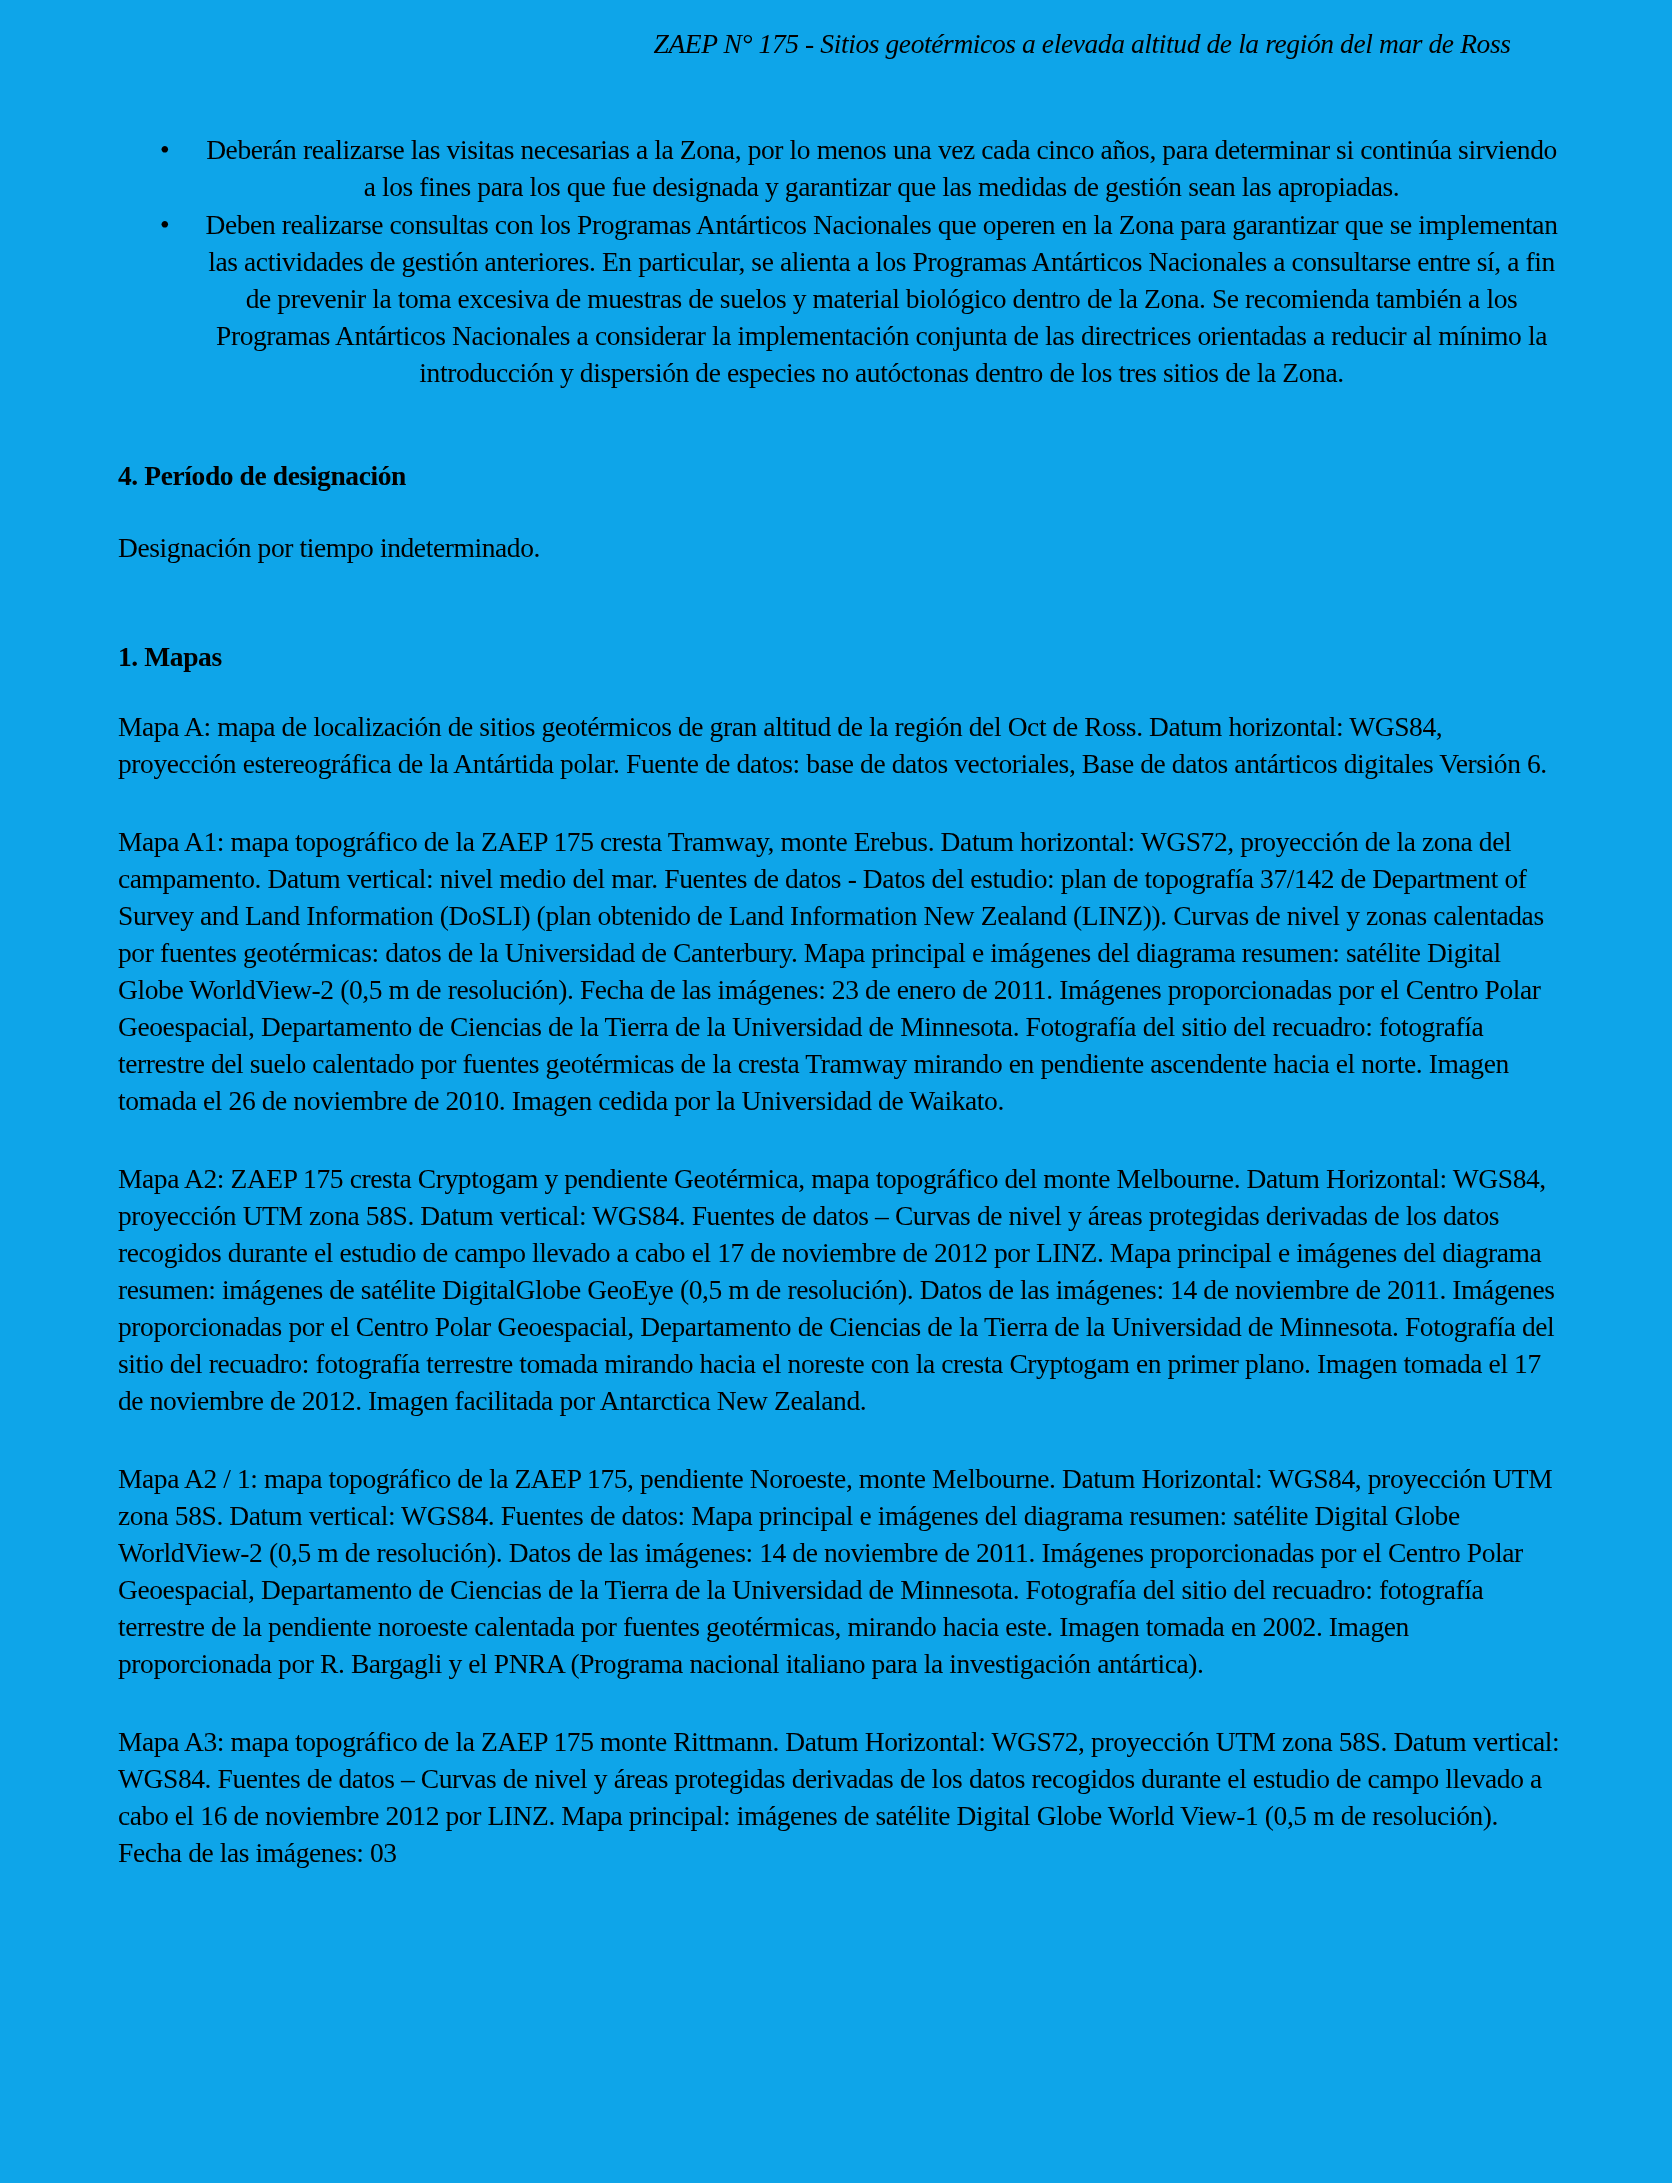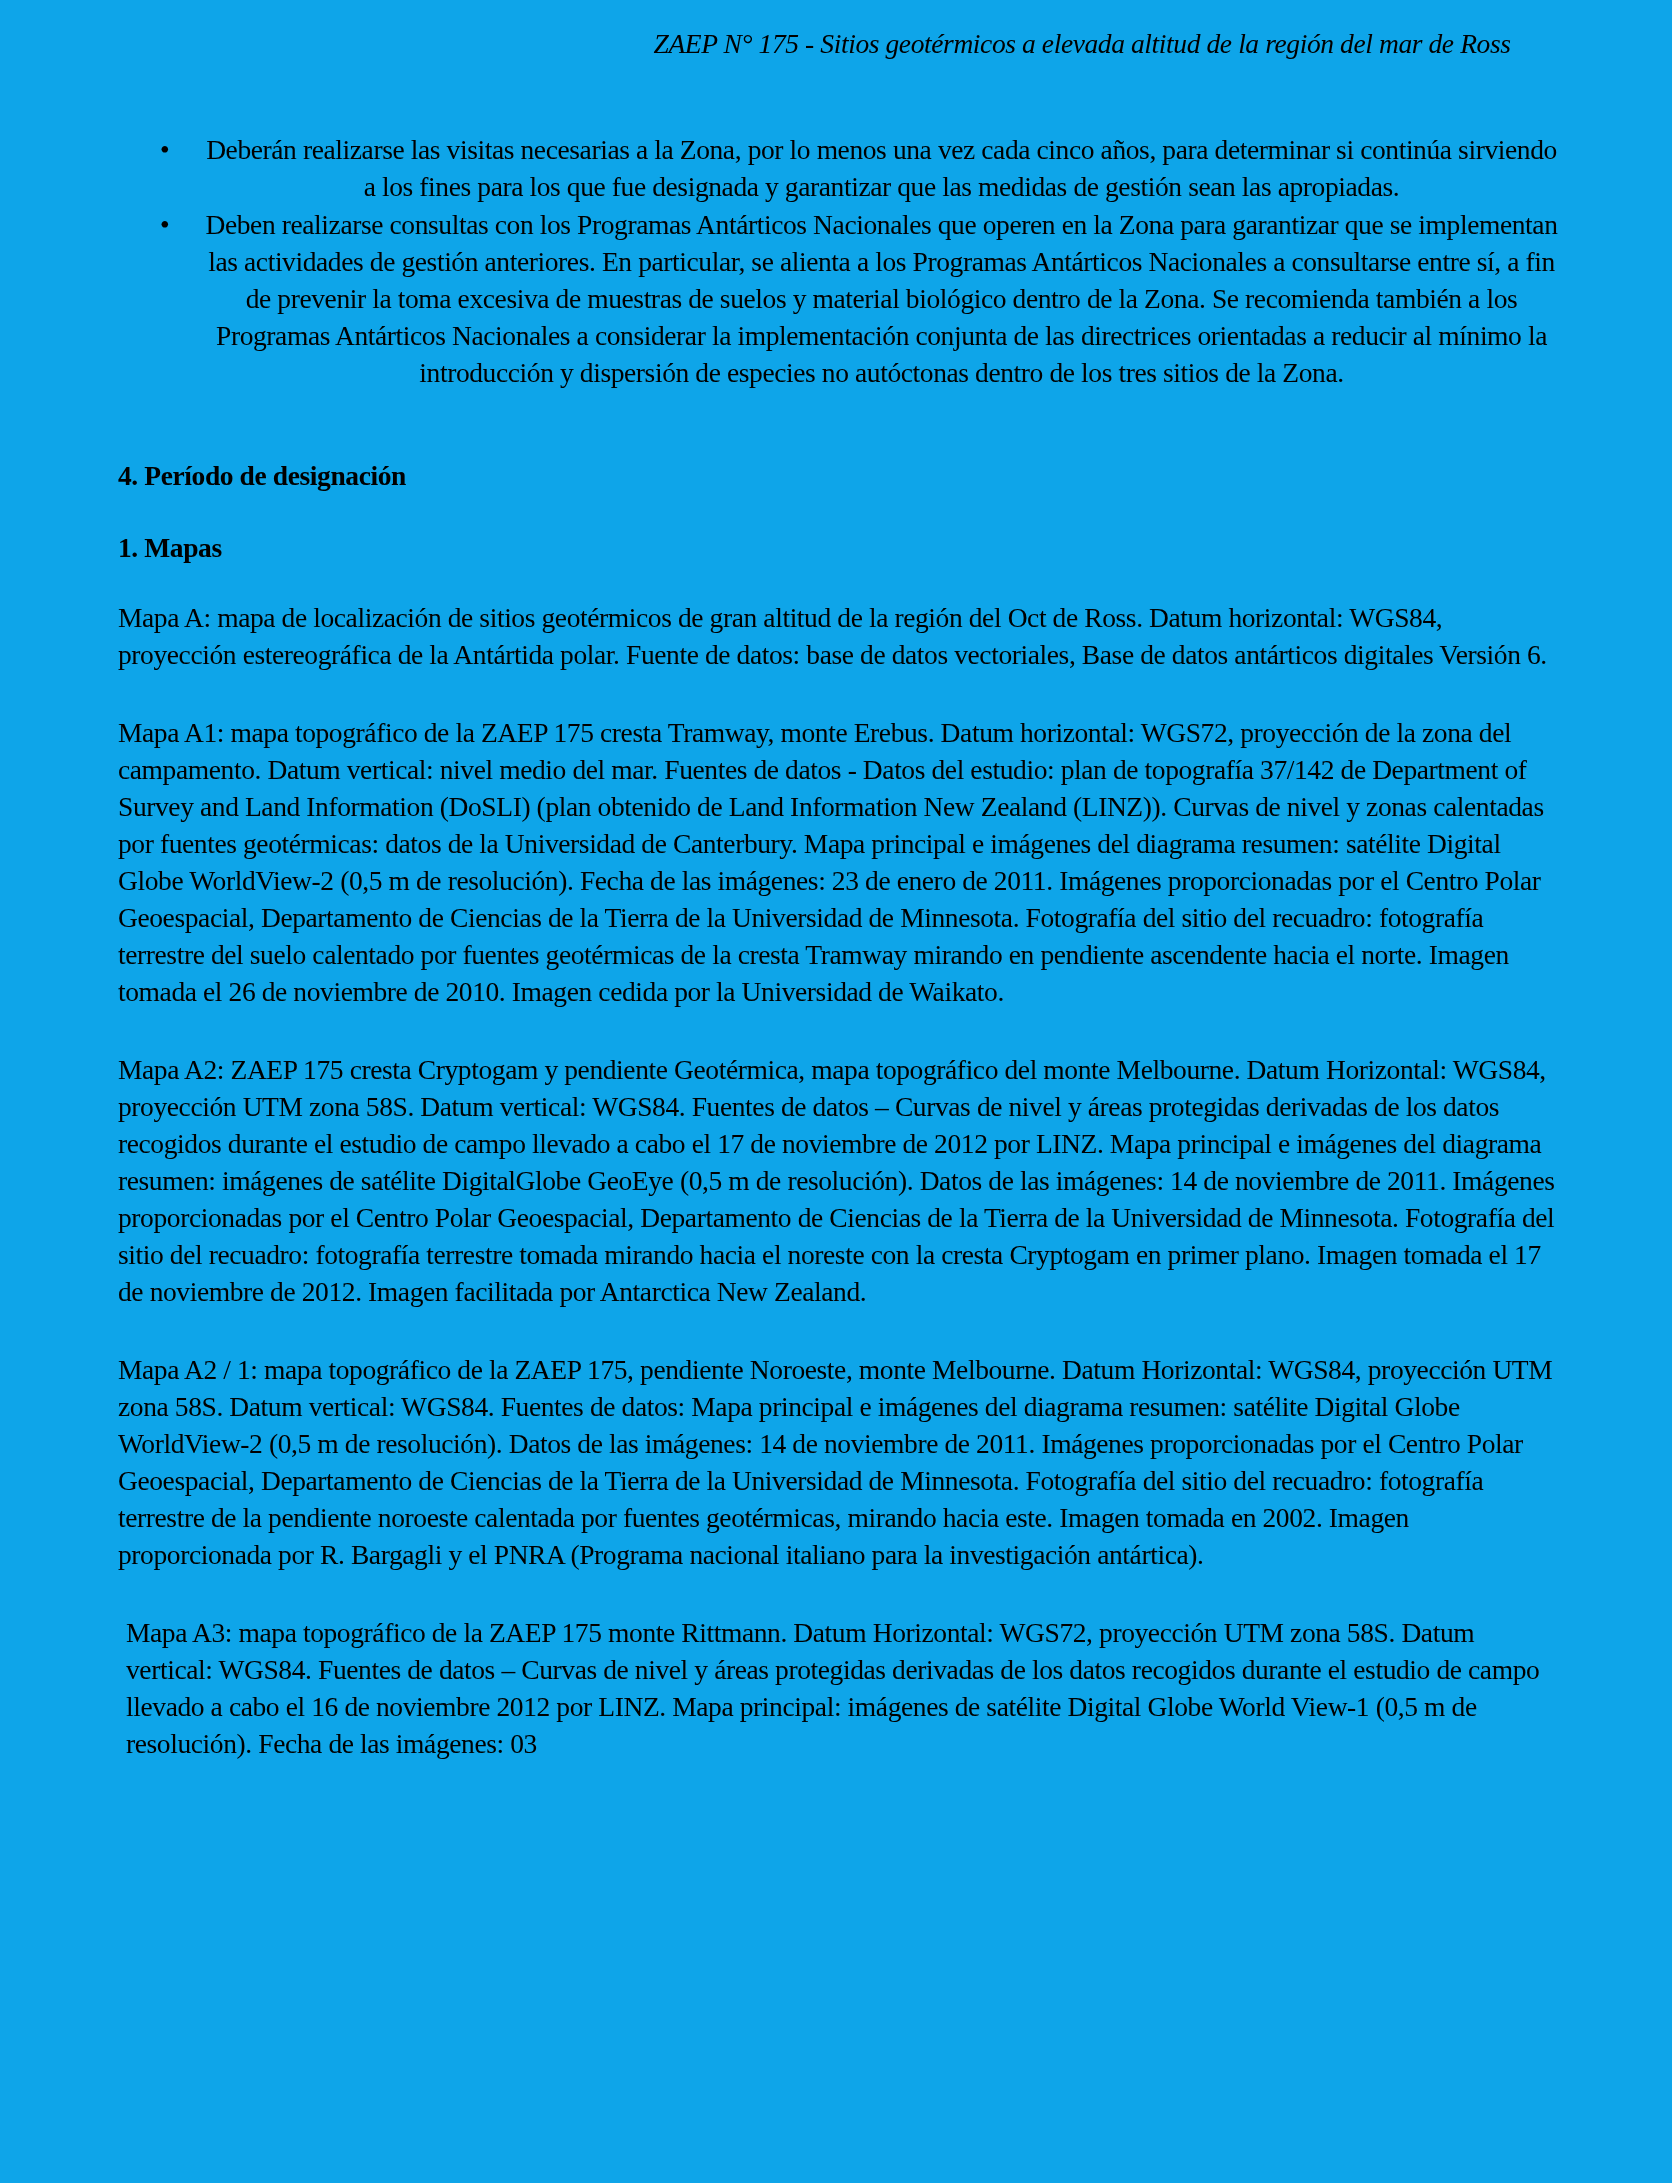--- a/index.html
+++ b/index.html
@@ -65,39 +65,39 @@
     margin: 0 0 72px 0;
   }
   .heading-5 {
     margin: 0 0 33px 0;
   }
   .map-paragraph {
     margin: 0 0 41px 0;
   }
   .map-paragraph.last {
     margin-bottom: 0;
-    margin-left: 8px;
   }
 </style>
 </head>
 <body>
 
 <div class="page">
 
   <div class="running-header">ZAEP N° 175 - Sitios geotérmicos a elevada altitud de la región del mar de Ross</div>
 
   <div class="content">
 
     <ul class="bullets">
       <li>Deberán realizarse las visitas necesarias a la Zona, por lo menos una vez cada cinco años, para determinar si continúa sirviendo a los fines para los que fue designada y garantizar que las medidas de gestión sean las apropiadas.</li>
       <li>Deben realizarse consultas con los Programas Antárticos Nacionales que operen en la Zona para garantizar que se implementan las actividades de gestión anteriores. En particular, se alienta a los Programas Antárticos Nacionales a consultarse entre sí, a fin de prevenir la toma excesiva de muestras de suelos y material biológico dentro de la Zona. Se recomienda también a los Programas Antárticos Nacionales a considerar la implementación conjunta de las directrices orientadas a reducir al mínimo la introducción y dispersión de especies no autóctonas dentro de los tres sitios de la Zona.</li>
     </ul>
 
     <div class="section-heading heading-4">4. Período de designación</div>
 
+    <p class="designation-text">Designación por tiempo indeterminado.</p>
 
     <div class="section-heading heading-5">1. Mapas</div>
 
     <p class="map-paragraph">Mapa A: mapa de localización de sitios geotérmicos de gran altitud de la región del Oct de Ross. Datum horizontal: WGS84, proyección estereográfica de la Antártida polar. Fuente de datos: base de datos vectoriales, Base de datos antárticos digitales Versión 6.</p>
 
     <p class="map-paragraph">Mapa A1: mapa topográfico de la ZAEP 175 cresta Tramway, monte Erebus. Datum horizontal: WGS72, proyección de la zona del campamento. Datum vertical: nivel medio del mar. Fuentes de datos - Datos del estudio: plan de topografía 37/142 de Department of Survey and Land Information (DoSLI) (plan obtenido de Land Information New Zealand (LINZ)). Curvas de nivel y zonas calentadas por fuentes geotérmicas: datos de la Universidad de Canterbury. Mapa principal e imágenes del diagrama resumen: satélite Digital Globe WorldView-2 (0,5 m de resolución). Fecha de las imágenes: 23 de enero de 2011. Imágenes proporcionadas por el Centro Polar Geoespacial, Departamento de Ciencias de la Tierra de la Universidad de Minnesota. Fotografía del sitio del recuadro: fotografía terrestre del suelo calentado por fuentes geotérmicas de la cresta Tramway mirando en pendiente ascendente hacia el norte. Imagen tomada el 26 de noviembre de 2010. Imagen cedida por la Universidad de Waikato.</p>
 
     <p class="map-paragraph">Mapa A2: ZAEP 175 cresta Cryptogam y pendiente Geotérmica, mapa topográfico del monte Melbourne. Datum Horizontal: WGS84, proyección UTM zona 58S. Datum vertical: WGS84. Fuentes de datos – Curvas de nivel y áreas protegidas derivadas de los datos recogidos durante el estudio de campo llevado a cabo el 17 de noviembre de 2012 por LINZ. Mapa principal e imágenes del diagrama resumen: imágenes de satélite DigitalGlobe GeoEye (0,5 m de resolución). Datos de las imágenes: 14 de noviembre de 2011. Imágenes proporcionadas por el Centro Polar Geoespacial, Departamento de Ciencias de la Tierra de la Universidad de Minnesota. Fotografía del sitio del recuadro: fotografía terrestre tomada mirando hacia el noreste con la cresta Cryptogam en primer plano. Imagen tomada el 17 de noviembre de 2012. Imagen facilitada por Antarctica New Zealand.</p>
 
     <p class="map-paragraph">Mapa A2 / 1: mapa topográfico de la ZAEP 175, pendiente Noroeste, monte Melbourne. Datum Horizontal: WGS84, proyección UTM zona 58S. Datum vertical: WGS84. Fuentes de datos: Mapa principal e imágenes del diagrama resumen: satélite Digital Globe WorldView-2 (0,5 m de resolución). Datos de las imágenes: 14 de noviembre de 2011. Imágenes proporcionadas por el Centro Polar Geoespacial, Departamento de Ciencias de la Tierra de la Universidad de Minnesota. Fotografía del sitio del recuadro: fotografía terrestre de la pendiente noroeste calentada por fuentes geotérmicas, mirando hacia este. Imagen tomada en 2002. Imagen proporcionada por R. Bargagli y el PNRA (Programa nacional italiano para la investigación antártica).</p>

